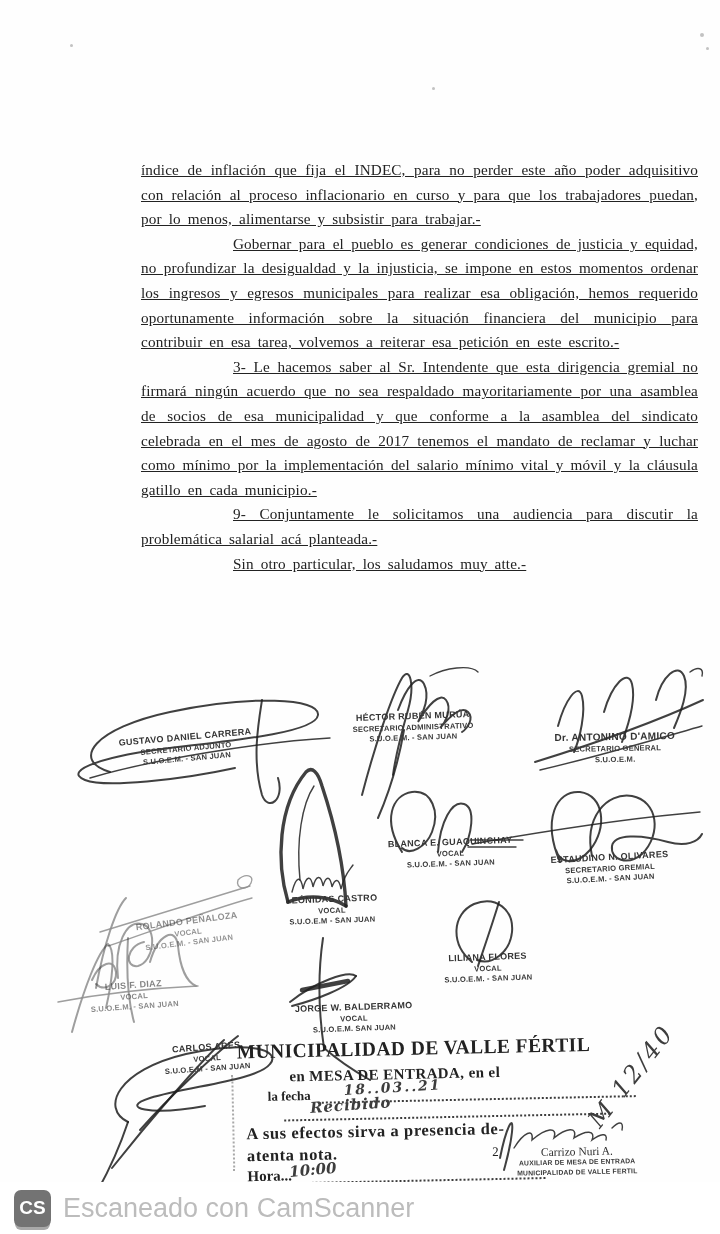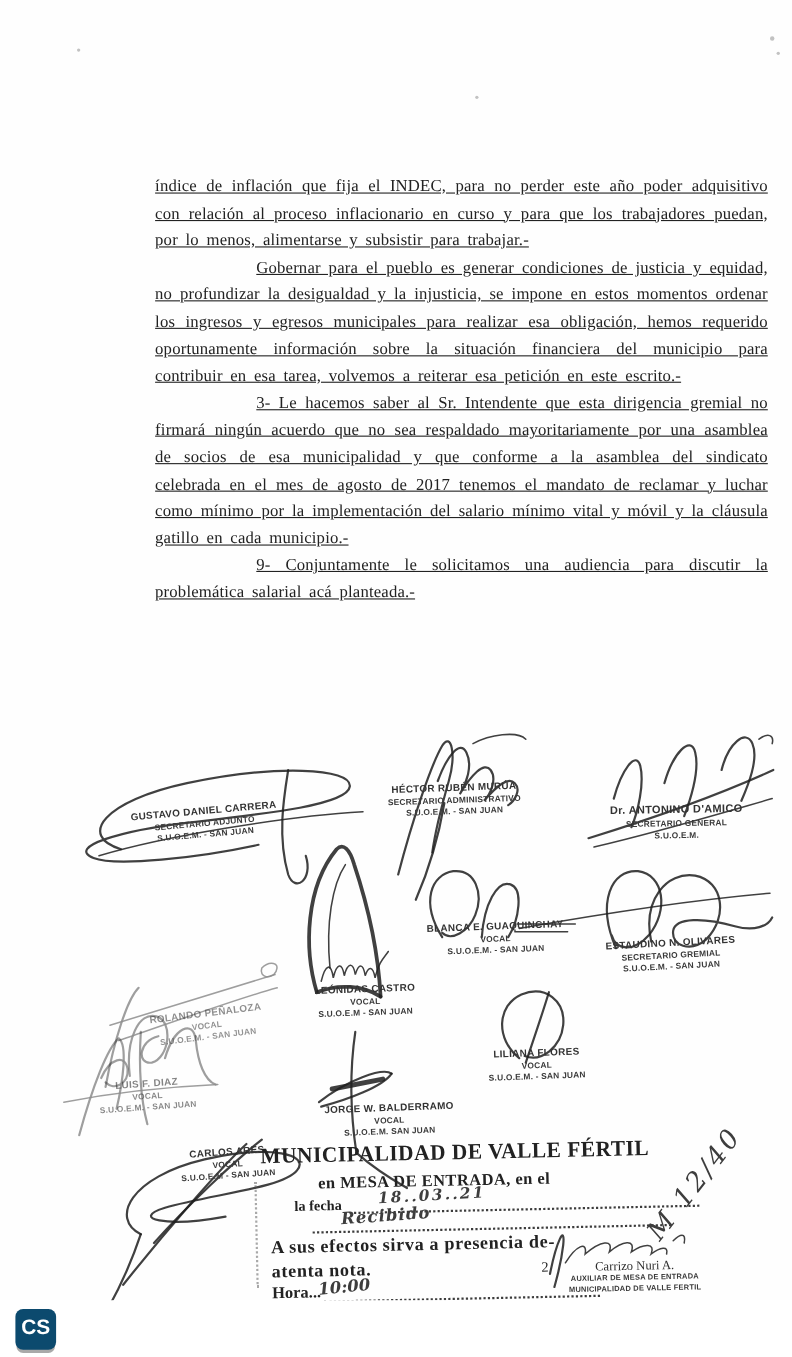--- a/index.html
+++ b/index.html
@@ -56,38 +56,39 @@
   .clerk{position:absolute;left:258px;top:112px;text-align:center;width:160px;}
   .clerk .cn{font-size:11.5px;font-family:"Liberation Serif",serif;color:#2e2e2e;}
   .clerk .ct,.clerk .co{font-size:6.8px;font-weight:bold;font-family:"Liberation Sans",sans-serif;
         color:#3a3a3a;letter-spacing:.2px;line-height:1.5;}
   .filenote{position:absolute;left:570px;top:1062px;font-family:"DejaVu Serif",serif;
         font-style:italic;font-size:24px;color:#3d3d3d;transform:rotate(-52deg);letter-spacing:3px;}
   .stampedge{position:absolute;left:-6px;top:34px;height:96px;border-left:2px dotted #555;opacity:.5;}
   
   .csbar{position:absolute;left:0;top:1182px;width:720px;height:52px;background:#ffffff;z-index:6;
          display:flex;align-items:center;}
-  .csbadge{width:37px;height:37px;margin-left:14px;background:#0c4a6e;border-radius:7px;
+  .csbadge{width:37px;height:37px;margin-left:14px;background:#737373;border-radius:7px;
          display:flex;align-items:center;justify-content:center;
          font-family:"Liberation Sans",sans-serif;font-weight:bold;font-size:19px;color:#fff;
          box-shadow:0 4px 0 -1px #a9a9a9;}
   .cstext{margin-left:12px;font-family:"Liberation Sans",sans-serif;font-size:27px;color:#bcbcbc;}
   
   .speck{position:absolute;background:#9a9a9a;border-radius:50%;opacity:.6;}
 </style>
 </head>
 <body>
 
 <div class="page">
 
   <div class="bodytext">
     <p>índice de inflación que fija el INDEC, para no perder este año poder adquisitivo con relación al proceso inflacionario en curso y para que los trabajadores puedan, por lo menos, alimentarse y subsistir para trabajar.-</p>
     <p class="ind">Gobernar para el pueblo es generar condiciones de justicia y equidad, no profundizar la desigualdad y la injusticia, se impone en estos momentos ordenar los ingresos y egresos municipales para realizar esa obligación, hemos requerido oportunamente información sobre la situación financiera del municipio para contribuir en esa tarea, volvemos a reiterar esa petición en este escrito.-</p>
     <p class="ind">3- Le hacemos saber al Sr. Intendente que esta dirigencia gremial no firmará ningún acuerdo que no sea respaldado mayoritariamente por una asamblea de socios de esa municipalidad y que conforme a la asamblea del sindicato celebrada en el mes de agosto de 2017 tenemos el mandato de reclamar y luchar como mínimo por la implementación del salario mínimo vital y móvil y la cláusula gatillo en cada municipio.-</p>
     <p class="ind">9- Conjuntamente le solicitamos una audiencia para discutir la problemática salarial acá planteada.-</p>
+    <p class="ind last">Sin otro particular, los saludamos muy atte.-</p>
   </div>
 
   <svg class="ink" viewBox="0 0 720 1234">
     <g>
       <path d="M 110 772 C 70 760 95 728 170 712 C 250 695 320 698 318 715 C 316 732 240 740 170 748 C 110 755 60 770 85 780 C 105 788 180 780 235 768"></path>
       <path d="M 262 700 C 258 725 252 760 262 795 C 268 812 285 800 278 778"></path>
       <path class="thin" d="M 90 778 C 150 760 260 742 330 738"></path>
     </g>
     <g>
       <path d="M 362 795 C 375 745 392 695 402 678 C 410 665 415 685 408 710 C 400 738 395 760 393 775"></path>
@@ -245,15 +246,16 @@
   </div>
   <div class="filenote">M 12/40</div>
 
   <div class="speck" style="left:700px;top:33px;width:4px;height:4px;"></div>
   <div class="speck" style="left:706px;top:47px;width:3px;height:3px;"></div>
   <div class="speck" style="left:432px;top:87px;width:3px;height:3px;"></div>
   <div class="speck" style="left:70px;top:44px;width:3px;height:3px;"></div>
 
   <div class="csbar">
     <div class="csbadge">CS</div>
+    <div class="cstext">Escaneado con CamScanner</div>
   </div>
 
 </div>
 
 </body></html>

